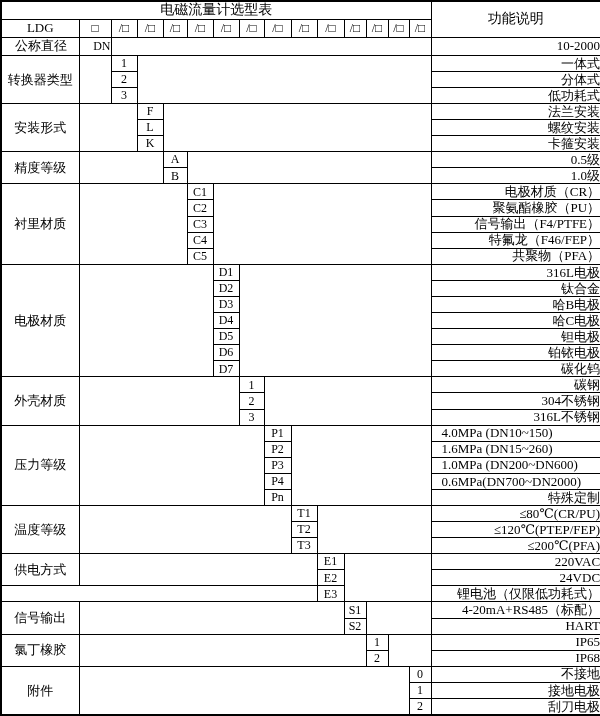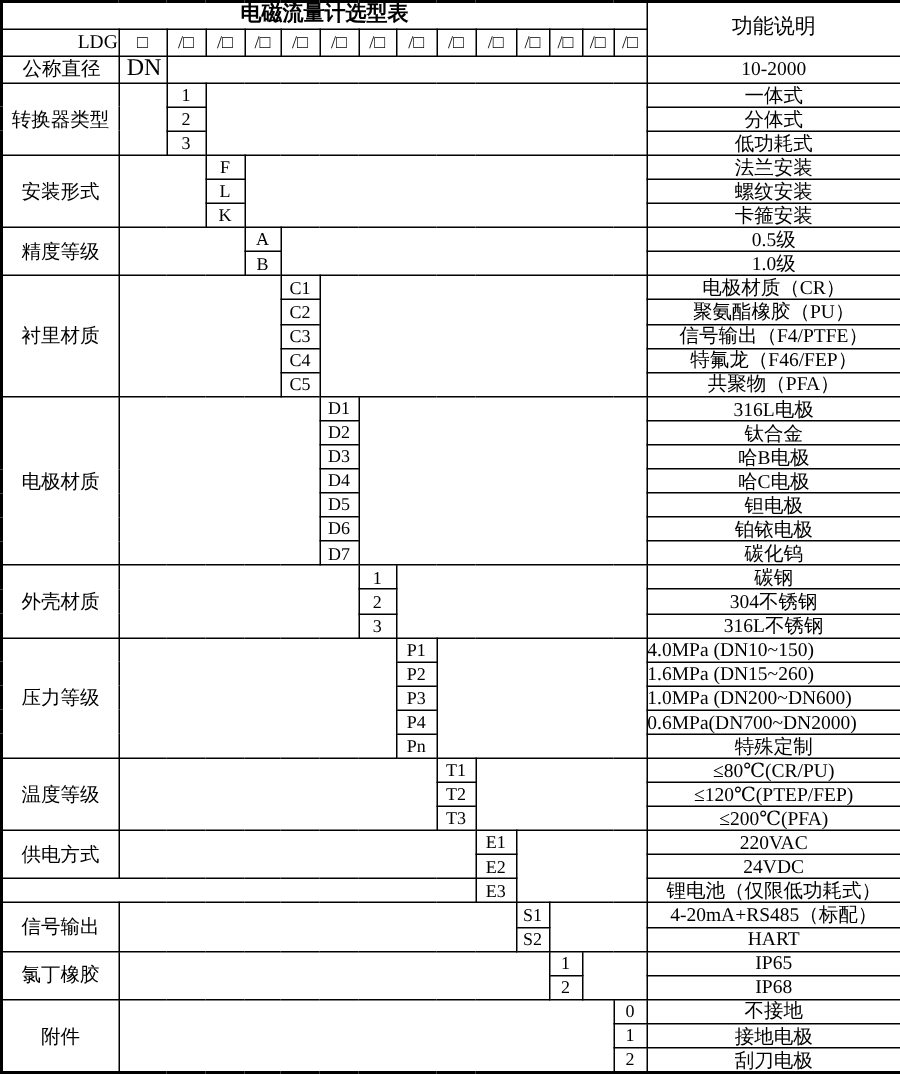--- a/index.html
+++ b/index.html
@@ -12,30 +12,30 @@
     color:#000;background:#fff;
   }
   td{
     border:1px solid #000;
     text-align:center;vertical-align:middle;
     padding:0;overflow:hidden;white-space:nowrap;
     font-size:13px;line-height:1.05;
   }
   tr{height:16px;}
   tr.hdr{height:18px;}
-  td.tt{font-size:14px;font-weight:bold;}
+  td.tt{font-size:14px;}
   td.fh{font-size:14px;}
   td.sec{font-size:13px;text-align:center;}
-  td.llbl{text-align:right;font-size:13px;}
+  td.llbl{text-align:center;font-size:13px;}
   td.dnl{text-align:left;padding-left:13px;}
-  td.dnc{text-align:center;padding-left:2px;font-size:16px;}
+  td.dnc{text-align:right;padding-left:2px;font-size:12px;}
   td.cd{font-size:12px;}
   td.slot{font-size:12px;letter-spacing:0;}
-  td.ds{font-size:13px;}
-  td.lf{text-align:left;padding-left:0;}
+  td.ds{font-size:13px;text-align:right;}
+  td.lf{text-align:left;padding-left:10px;}
 </style>
 </head>
 <body>
 
 <div class="wrap">
 <table>
 <colgroup>
   <col style="width:78px">
         <col style="width:32px">
   <col style="width:26px">

